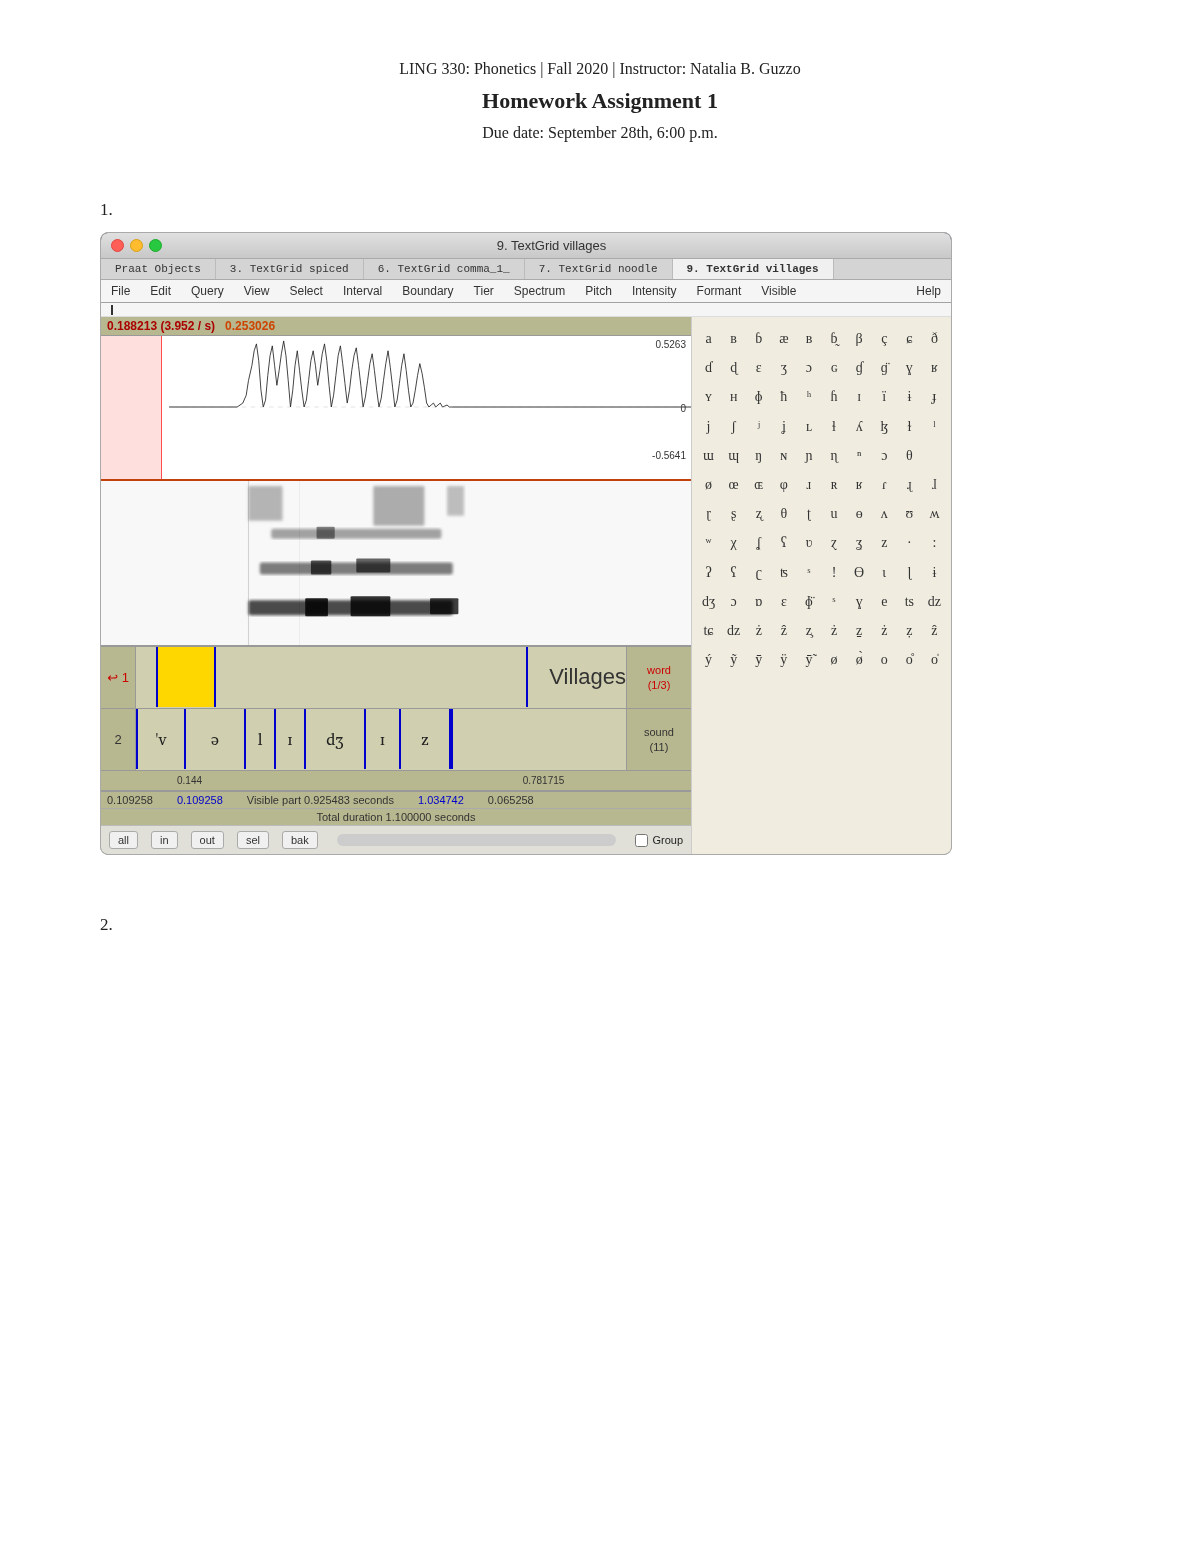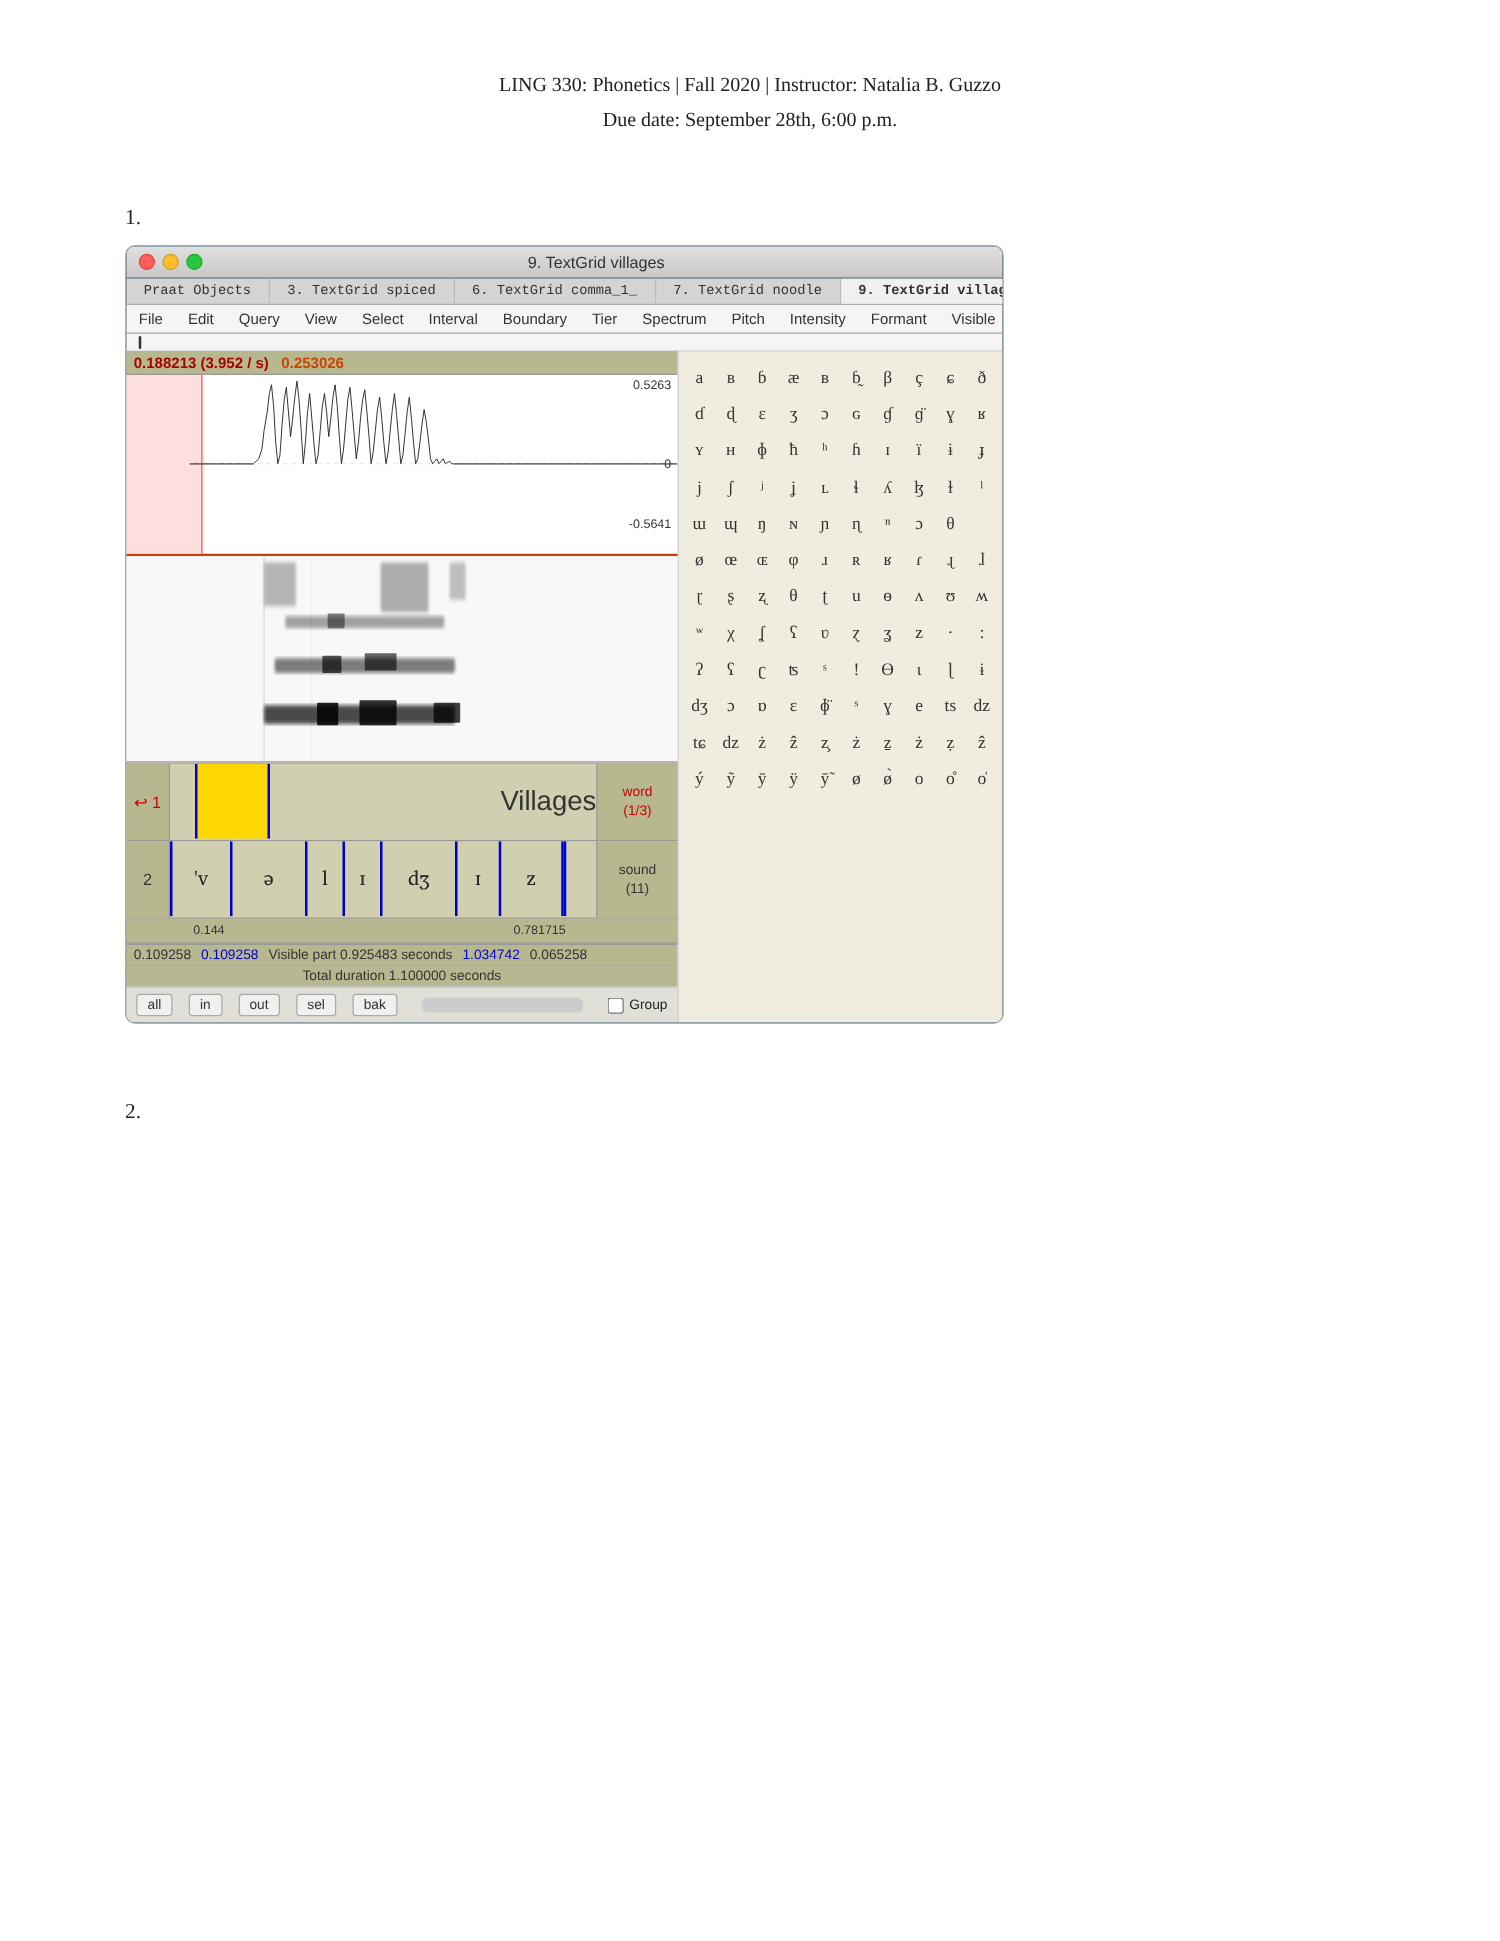--- a/index.html
+++ b/index.html
@@ -31,22 +31,22 @@
 
     .question-number {
       font-size: 17px;
       margin-bottom: 12px;
     }
 
     
     .praat-window {
       border: 1.5px solid #aaa;
       border-radius: 8px;
-      width: 703px;
-      background: #0c4a6e;
+      width: 852px;
+      background: #0f172a;
       overflow: hidden;
       margin-bottom: 36px;
     }
 
     
     .title-bar {
       background: linear-gradient(180deg, #e0e0e0, #c8c8c8);
       display: flex;
       align-items: center;
       padding: 5px 10px;
@@ -326,21 +326,21 @@
     }
 
     
     .status-bar {
       background: #b8b890;
       padding: 2px 6px;
       font-family: Arial, sans-serif;
       font-size: 11px;
       display: flex;
       align-items: center;
-      gap: 8px;
+      gap: 24px;
       border-top: 1px solid #999;
     }
     .status-blue { color: #0000cc; }
     .status-black { color: #333; }
 
     .total-duration-bar {
       background: #b8b890;
       padding: 2px 6px;
       font-family: Arial, sans-serif;
       font-size: 11px;
@@ -410,20 +410,21 @@
       margin-top: 60px;
     }
   </style>
 </head>
 <body>
 
 <div>
 
   
   <p class="header-line">LING 330: Phonetics | Fall 2020 | Instructor: Natalia B. Guzzo</p>
+  <p class="homework-title">Homework Assignment 1</p>
   <p class="due-date">Due date: September 28th, 6:00 p.m.</p>
   <br>
 
   
   <p class="question-number">1.</p>
 
   
   <div class="praat-window">
 
     <div class="title-bar">

